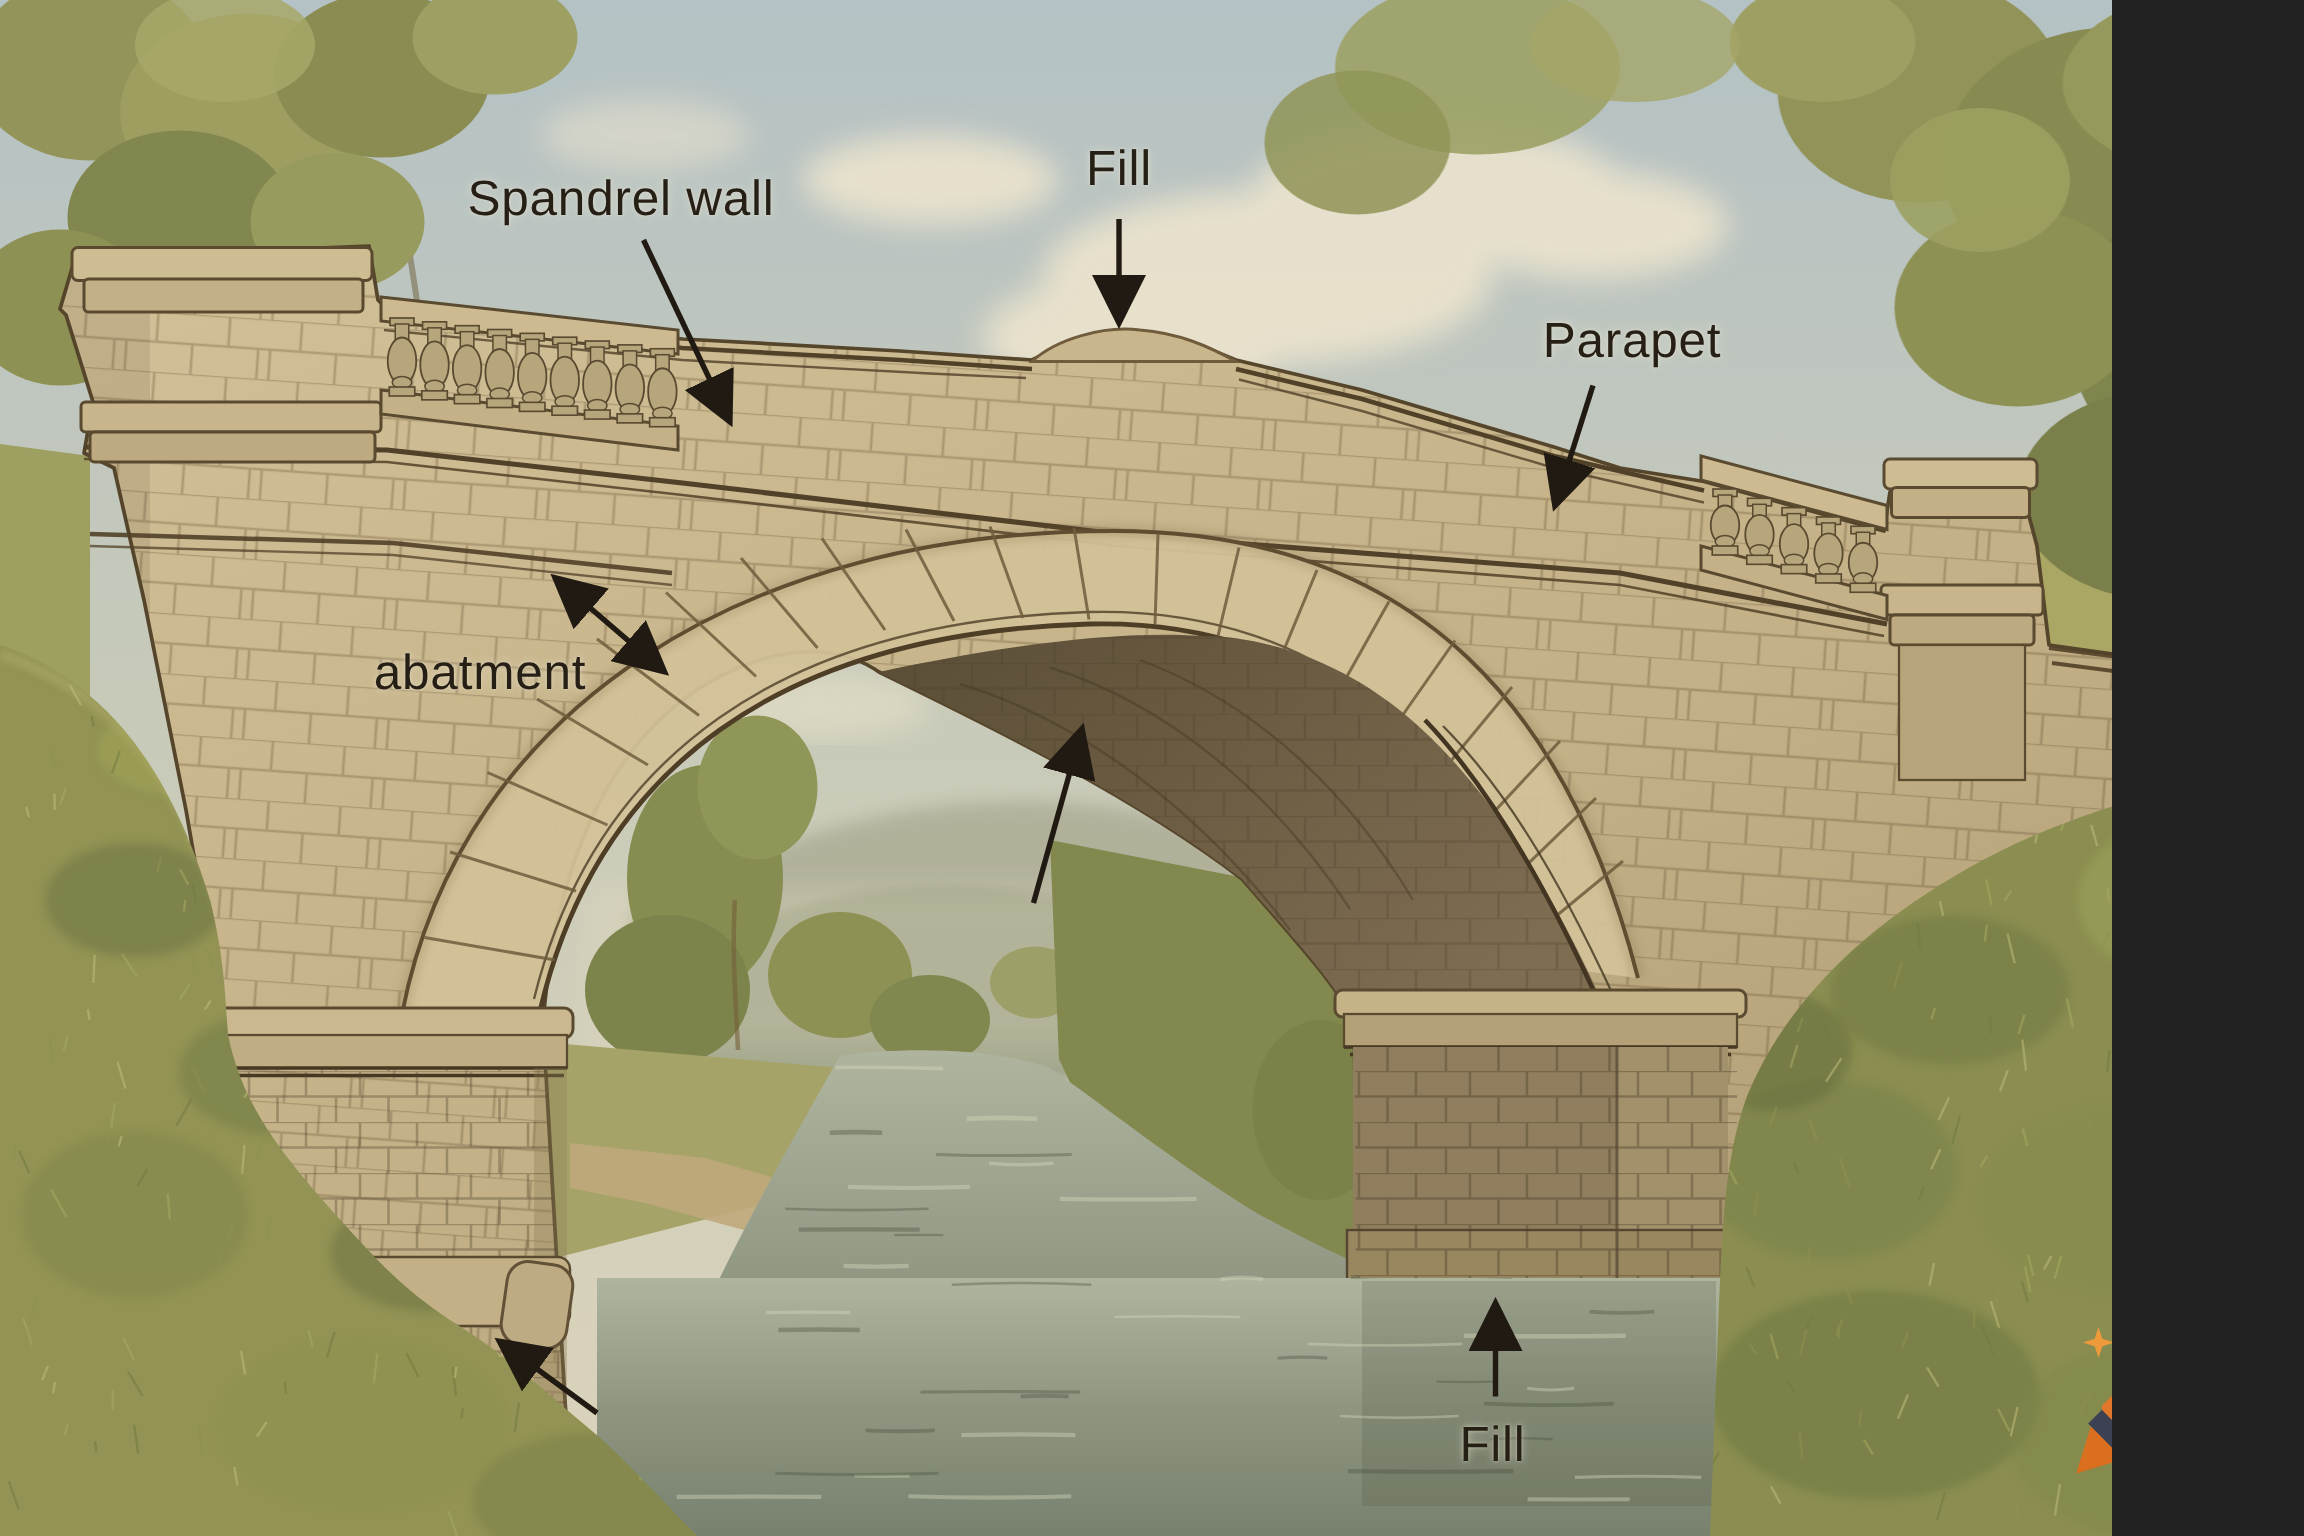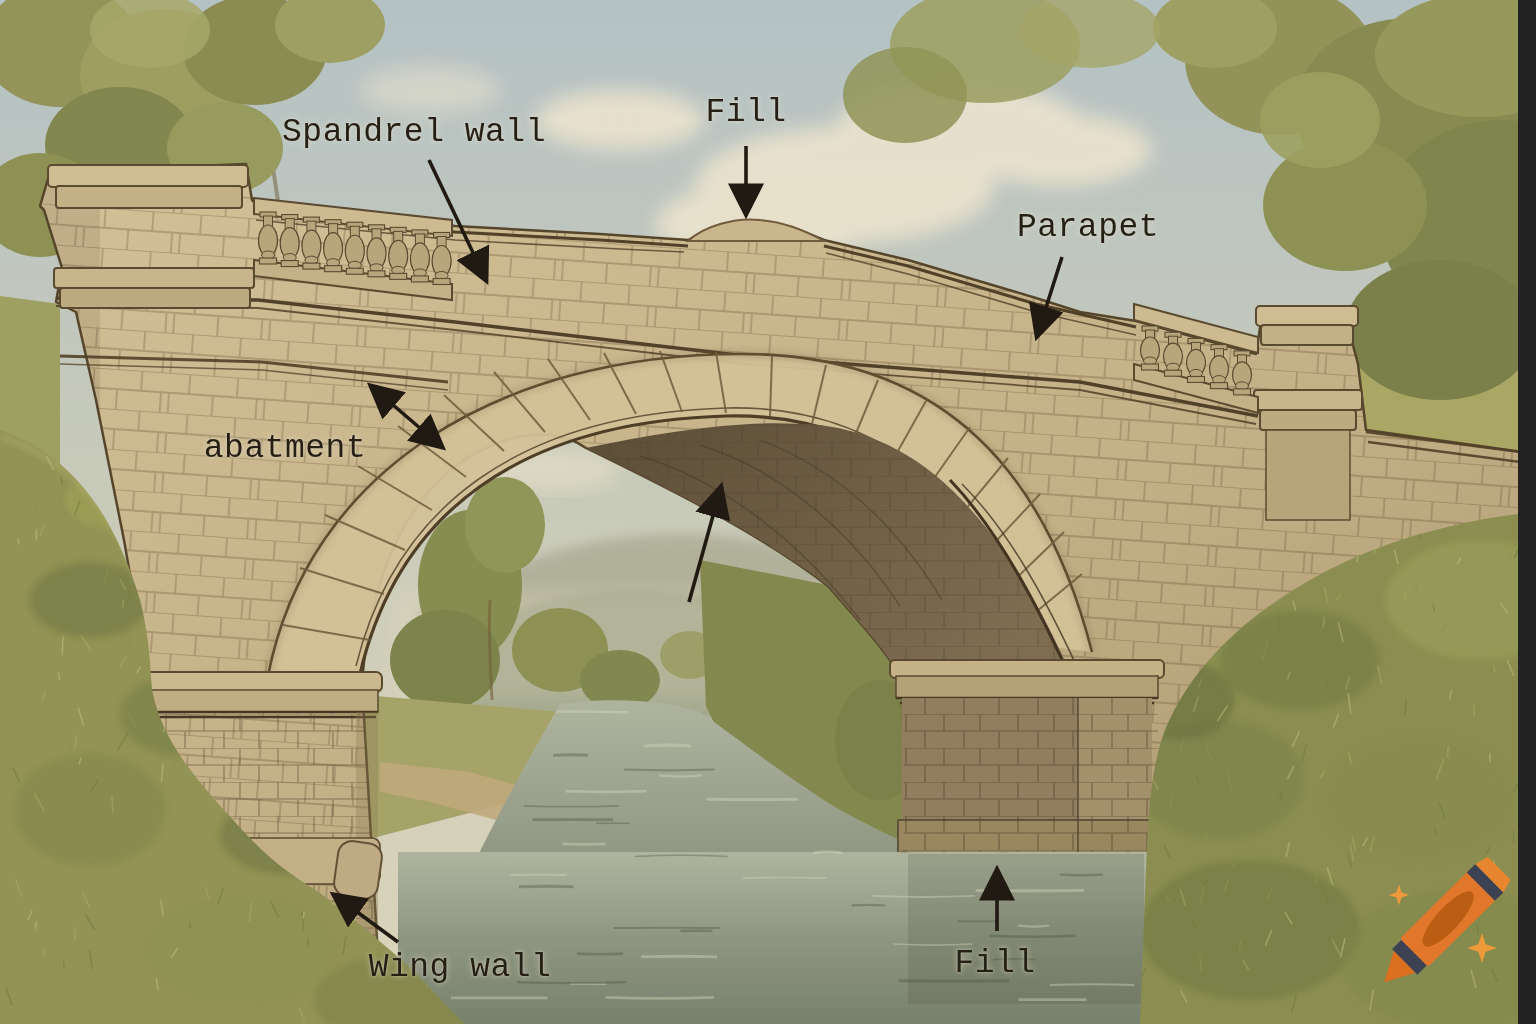--- a/index.html
+++ b/index.html
@@ -1,17 +1,17 @@
 <!DOCTYPE html>
 <html><head>
 <meta charset="utf-8">
 <style>
   html,body{margin:0;padding:0;background:#222;}
-  .stage{position:relative;width:1518px;height:1024px;overflow:hidden;
-         font-family:Liberation Mono, monospace;}
+  .stage{position:relative;width:1408px;height:1024px;overflow:hidden;
+         font-family:Liberation Sans, sans-serif;}
   .stage svg{position:absolute;left:0;top:0;}
   .lbl{position:absolute;transform:translate(-50%,-50%);
        font-size:33px;color:#261f15;white-space:nowrap;letter-spacing:.5px;
        text-shadow:0 0 6px rgba(240,234,214,.55), 0 0 2px rgba(240,234,214,.5);}
 </style>
 </head>
 <body>
 
 <div class="stage">
 <svg id="scene" width="1536" height="1024" viewBox="0 0 1536 1024">
@@ -674,16 +674,15 @@
     <path d="M68,-20 L82,-16 L82,16 L68,20 Z" fill="#e8852f"></path>
   </g>
   <path d="M0,-13 L3.2,-3.2 L13,0 L3.2,3.2 L0,13 L-3.2,3.2 L-13,0 L-3.2,-3.2 Z" transform="translate(1399,895) scale(.8)" fill="#ef9a3a"></path>
   <path d="M0,-13 L3.2,-3.2 L13,0 L3.2,3.2 L0,13 L-3.2,3.2 L-13,0 L-3.2,-3.2 Z" transform="translate(1482,948) scale(1.15)" fill="#ef9a3a"></path>
 </g>
 </svg>
 
 <div class="lbl" style="left:414px;top:132px">Spandrel wall</div>
 <div class="lbl" style="left:746px;top:112px">Fill</div>
 <div class="lbl" style="left:1088px;top:227px">Parapet</div>
-<div class="lbl" style="left:285px;top:448px">abatment</div>
-<div class="lbl" style="left:460px;top:967px">Wing wall</div>
+<div class="lbl" style="left:320px;top:448px">abatment</div>
 <div class="lbl" style="left:995px;top:963px">Fill</div>
 </div>
 
 </body></html>

